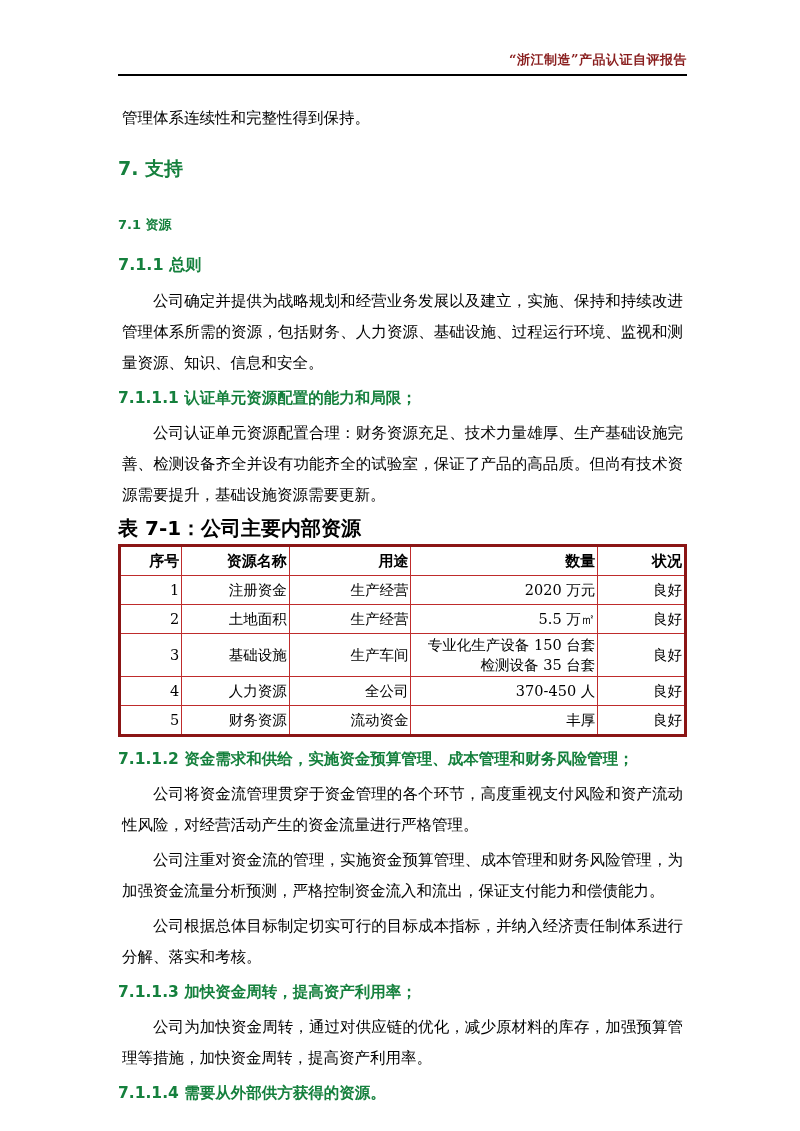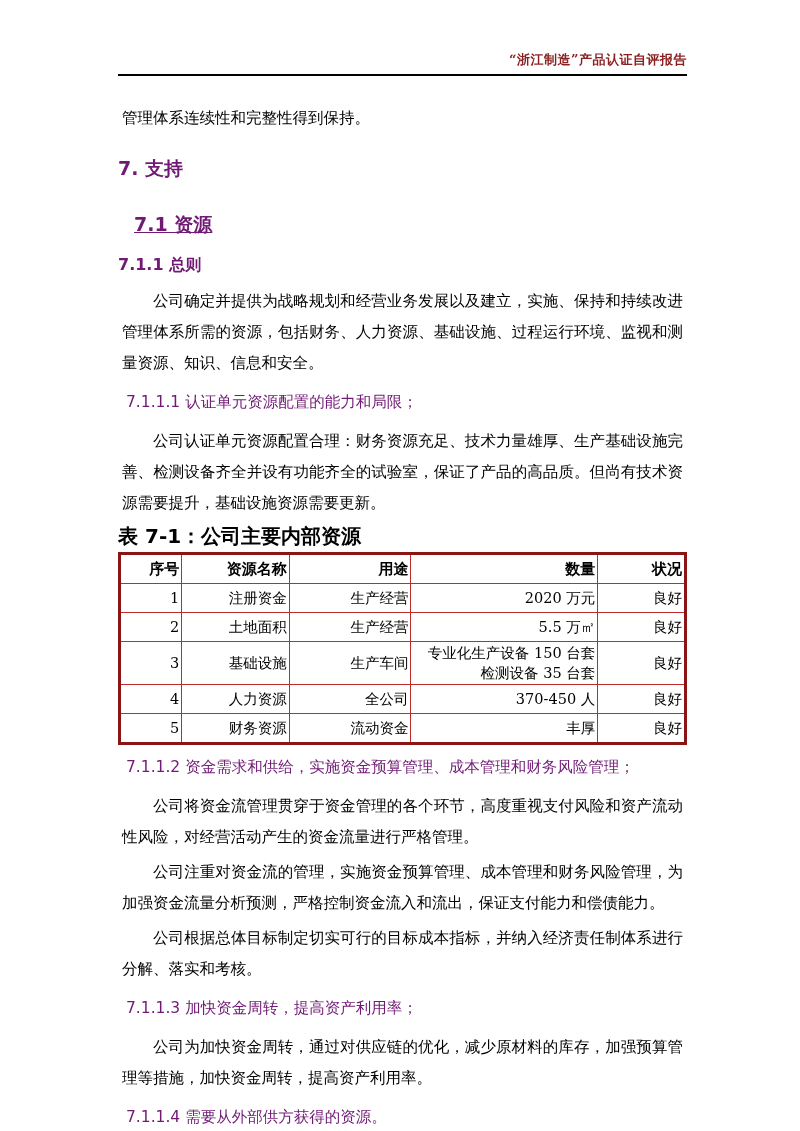--- a/index.html
+++ b/index.html
@@ -18,25 +18,25 @@
   .header-title{
     font-size:13px;font-weight:bold;color:#8a1f1f;
     letter-spacing:0.5px;
   }
   .content{margin:27px 113px 0 118px;}
   p.body-text{
     font-size:15.5px;line-height:31px;margin:4px;
     text-align:justify;text-indent:2em;
   }
   p.no-indent{text-indent:0;}
-  .hd{font-family:"DejaVu Sans","Liberation Sans",sans-serif;font-weight:bold;color:#701a75;}
+  .hd{font-family:"DejaVu Sans","Liberation Sans",sans-serif;font-weight:bold;color:#15803d;}
   h1.hd{font-size:19px;line-height:27px;margin:21px 0 0 0;}
-  h2.hd{font-size:19px;line-height:31px;margin:27px 0 0 16px;text-decoration:underline;}
+  h2.hd{font-size:13px;line-height:31px;margin:27px 0 0 0;}
   h3.hd{font-size:16px;line-height:31px;margin:9px 0 0 0;}
-  h4.hd{font-size:15.5px;line-height:31px;margin:8px;font-weight:normal;}
+  h4.hd{font-size:15.5px;line-height:31px;margin:0;font-weight:bold;}
   p.body-text.after-h{margin-top:6px;}
   .table-caption{
     font-family:"DejaVu Sans","Liberation Sans",sans-serif;
     font-weight:bold;font-size:20px;line-height:26px;
     text-align:left;margin-top:4px;
   }
   table.res-table{
     width:100%;border-collapse:collapse;table-layout:fixed;
     font-size:14.5px;text-align:right;margin-top:3px;
     border:3px solid #8b1515;

